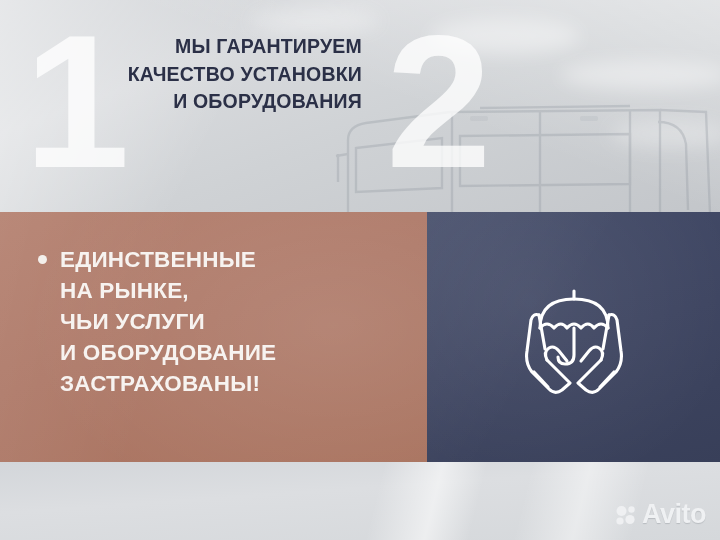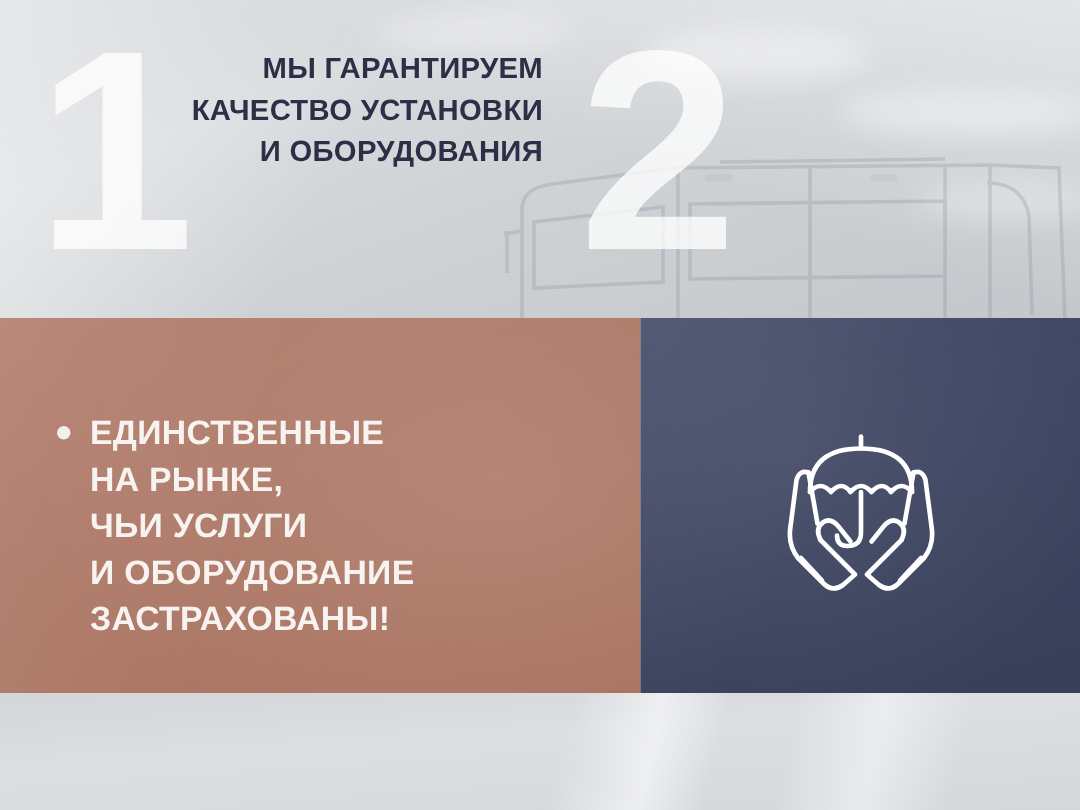--- a/index.html
+++ b/index.html
@@ -123,21 +123,20 @@
       linear-gradient(165deg, #434b68 0%, #3e4561 50%, #383f59 100%);
   }
 
   
   .bullet-block {
     position: absolute;
     left: 38px;
     top: 32px;
     display: flex;
     align-items: flex-start;
-    margin-top: 29px;
   }
   .bullet-dot {
     width: 9px;
     height: 9px;
     border-radius: 50%;
     background: #f3efeb;
     margin-top: 11px;
     margin-right: 13px;
     flex: 0 0 auto;
   }
@@ -259,14 +258,25 @@
             <path d="M105 93 L91 108"></path>
           </g>
         </svg>
       </div>
     </div>
 
   </div>
 
   <div class="bg-bottom"></div>
 
+  <div class="watermark">
+    <span class="wm-dots">
+      <svg viewBox="0 0 22 22" xmlns="http://www.w3.org/2000/svg">
+        <circle cx="6.5" cy="7" r="5" fill="#f1f2f4"></circle>
+        <circle cx="16.5" cy="5.5" r="3.2" fill="#f1f2f4"></circle>
+        <circle cx="5" cy="17" r="3.6" fill="#f1f2f4"></circle>
+        <circle cx="15" cy="15.5" r="4.6" fill="#f1f2f4"></circle>
+      </svg>
+    </span>
+    <span class="wm-text">Avito</span>
+  </div>
 
 </div>
 
 </body></html>

